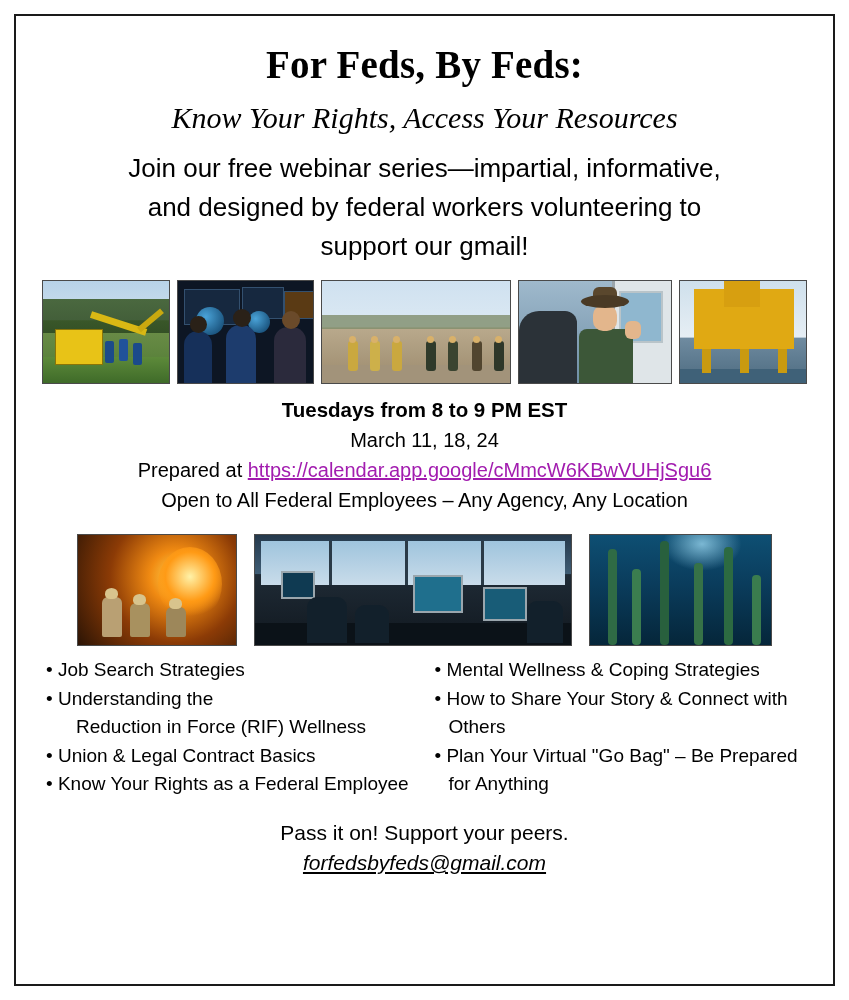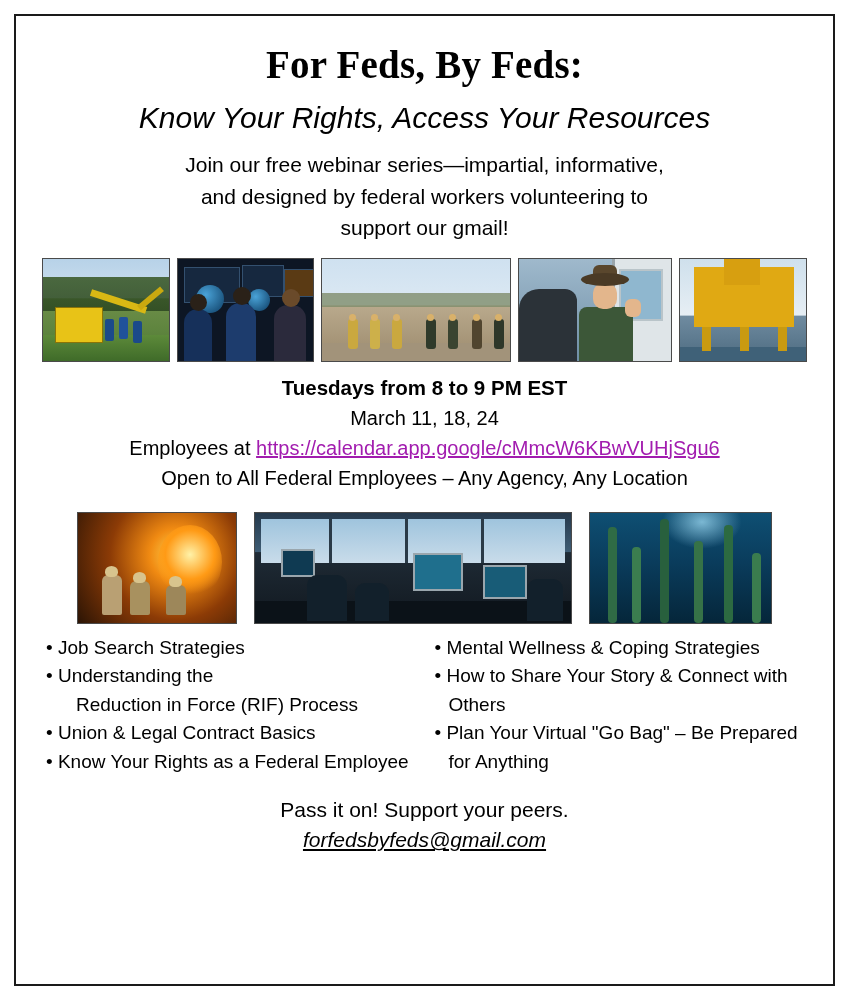--- a/index.html
+++ b/index.html
@@ -33,30 +33,30 @@
   .title {
     font-family: "Liberation Serif", serif;
     font-weight: bold;
     font-size: 39px;
     text-align: center;
     letter-spacing: 0.2px;
     margin: 8px 0 0 0;
     line-height: 1.1;
   }
   .subtitle {
-    font-family: Liberation Sans, sans-serif;
+    font-family: Liberation Serif, serif;
     font-style: italic;
     font-size: 30px;
     text-align: center;
     margin: 14px 0 0 0;
     line-height: 1.15;
   }
   .intro {
     text-align: center;
-    font-size: 21px;
+    font-size: 26px;
     line-height: 1.5;
     margin: 14px 0 0 0;
   }
   .intro div { white-space: nowrap; }
 
   .photo-row {
     display: flex;
     justify-content: center;
     align-items: flex-start;
     gap: 7px;
@@ -246,21 +246,21 @@
         <div class="leg" style="left:60px;"></div>
         <div class="leg" style="left:98px;"></div>
       </div>
 
     </div>
 
     <div class="info">
       <div class="bold">Tuesdays from 8 to 9 PM EST</div>
       <div class="line">March 11, 18, 24</div>
       <div class="line">
-        <span>Employees at </span><a href="#">https://calendar.app.google/cMmcW6KBwVUHjSgu6</a>
+        <span>Prepared at </span><a href="#">https://calendar.app.google/cMmcW6KBwVUHjSgu6</a>
       </div>
       <div class="line">Open to All Federal Employees – Any Agency, Any Location</div>
     </div>
 
     <div class="photo-row2">
 
       <div class="photo q1">
         <div class="flame"></div>
         <div class="ff" style="left:24px;"></div>
           <div class="hh" style="left:27px; bottom:46px;"></div>
@@ -297,21 +297,21 @@
     </div>
 
 
     <div class="topics">
       <div class="col left">
         <div class="bullet">
           <span>• Job Search Strategies</span>
         </div>
         <div class="bullet">
           <span>• Understanding the</span>
-          <span class="ind">Reduction in Force (RIF) Process</span>
+          <span class="ind">Reduction in Force (RIF) Wellness</span>
         </div>
         <div class="bullet">
           <span>• Union &amp; Legal Contract Basics</span>
         </div>
         <div class="bullet">
           <span>• Know Your Rights as a Federal</span>
           <span>Employee</span>
         </div>
       </div>
       <div class="col right">

